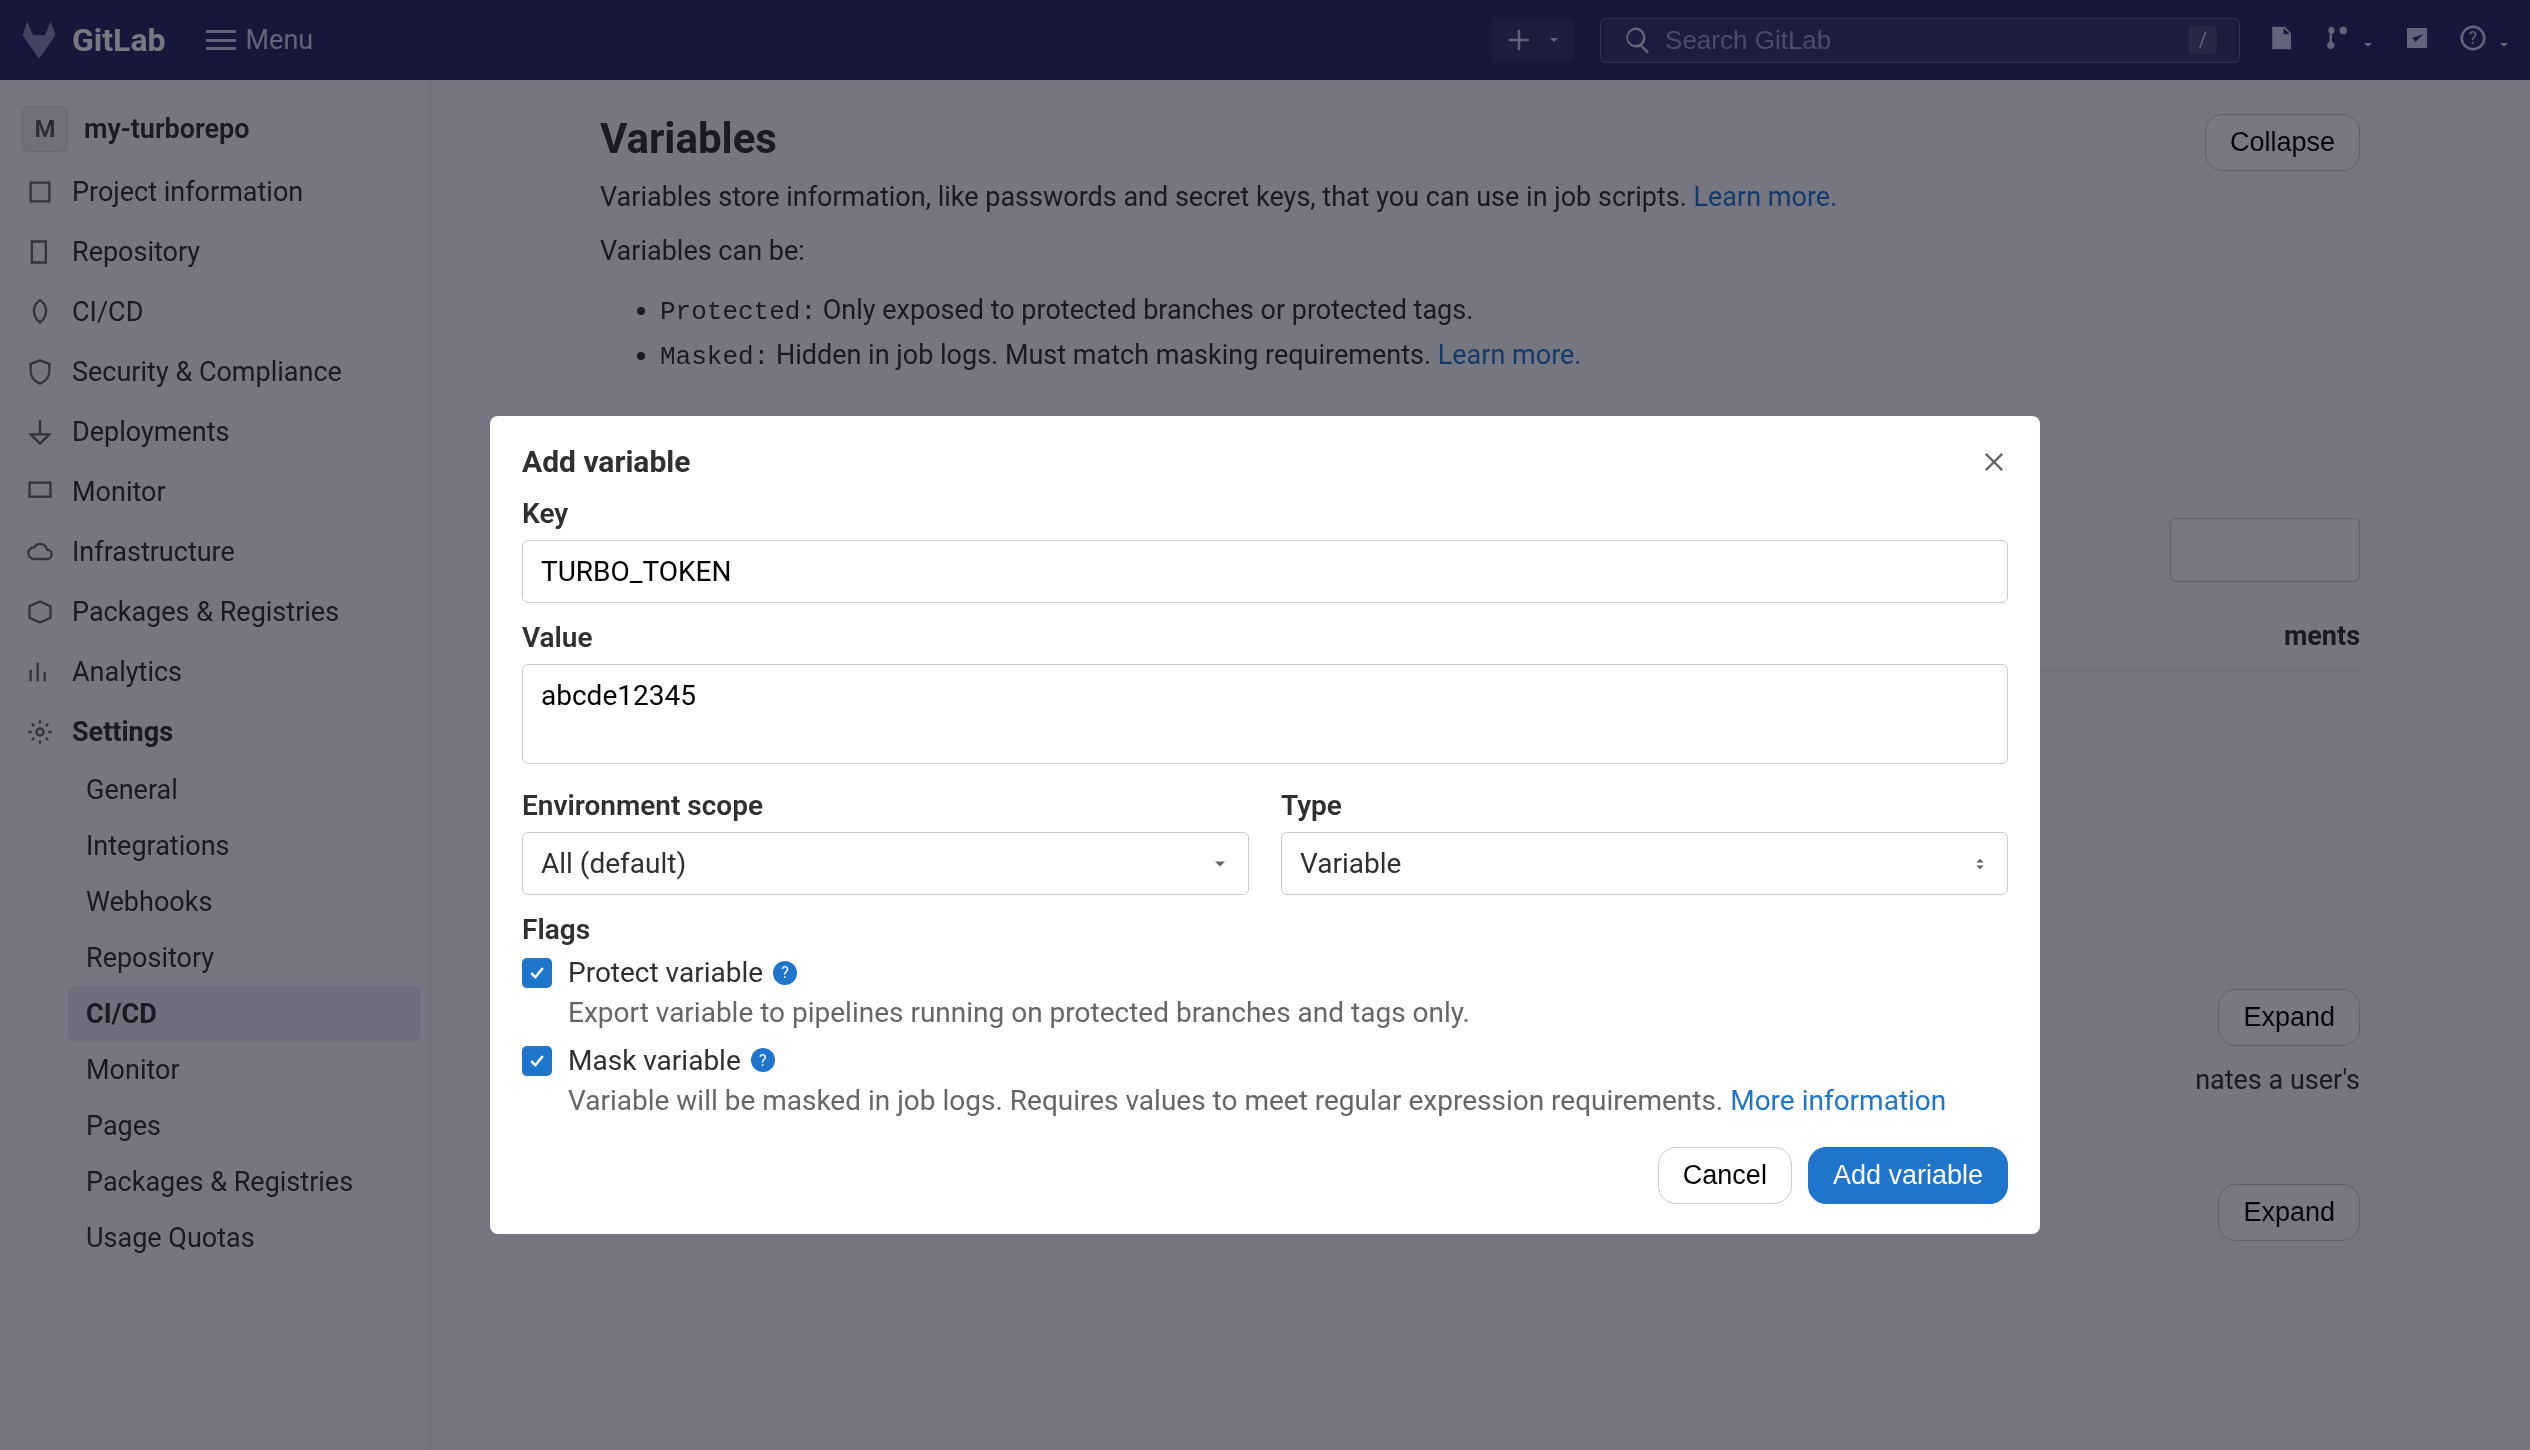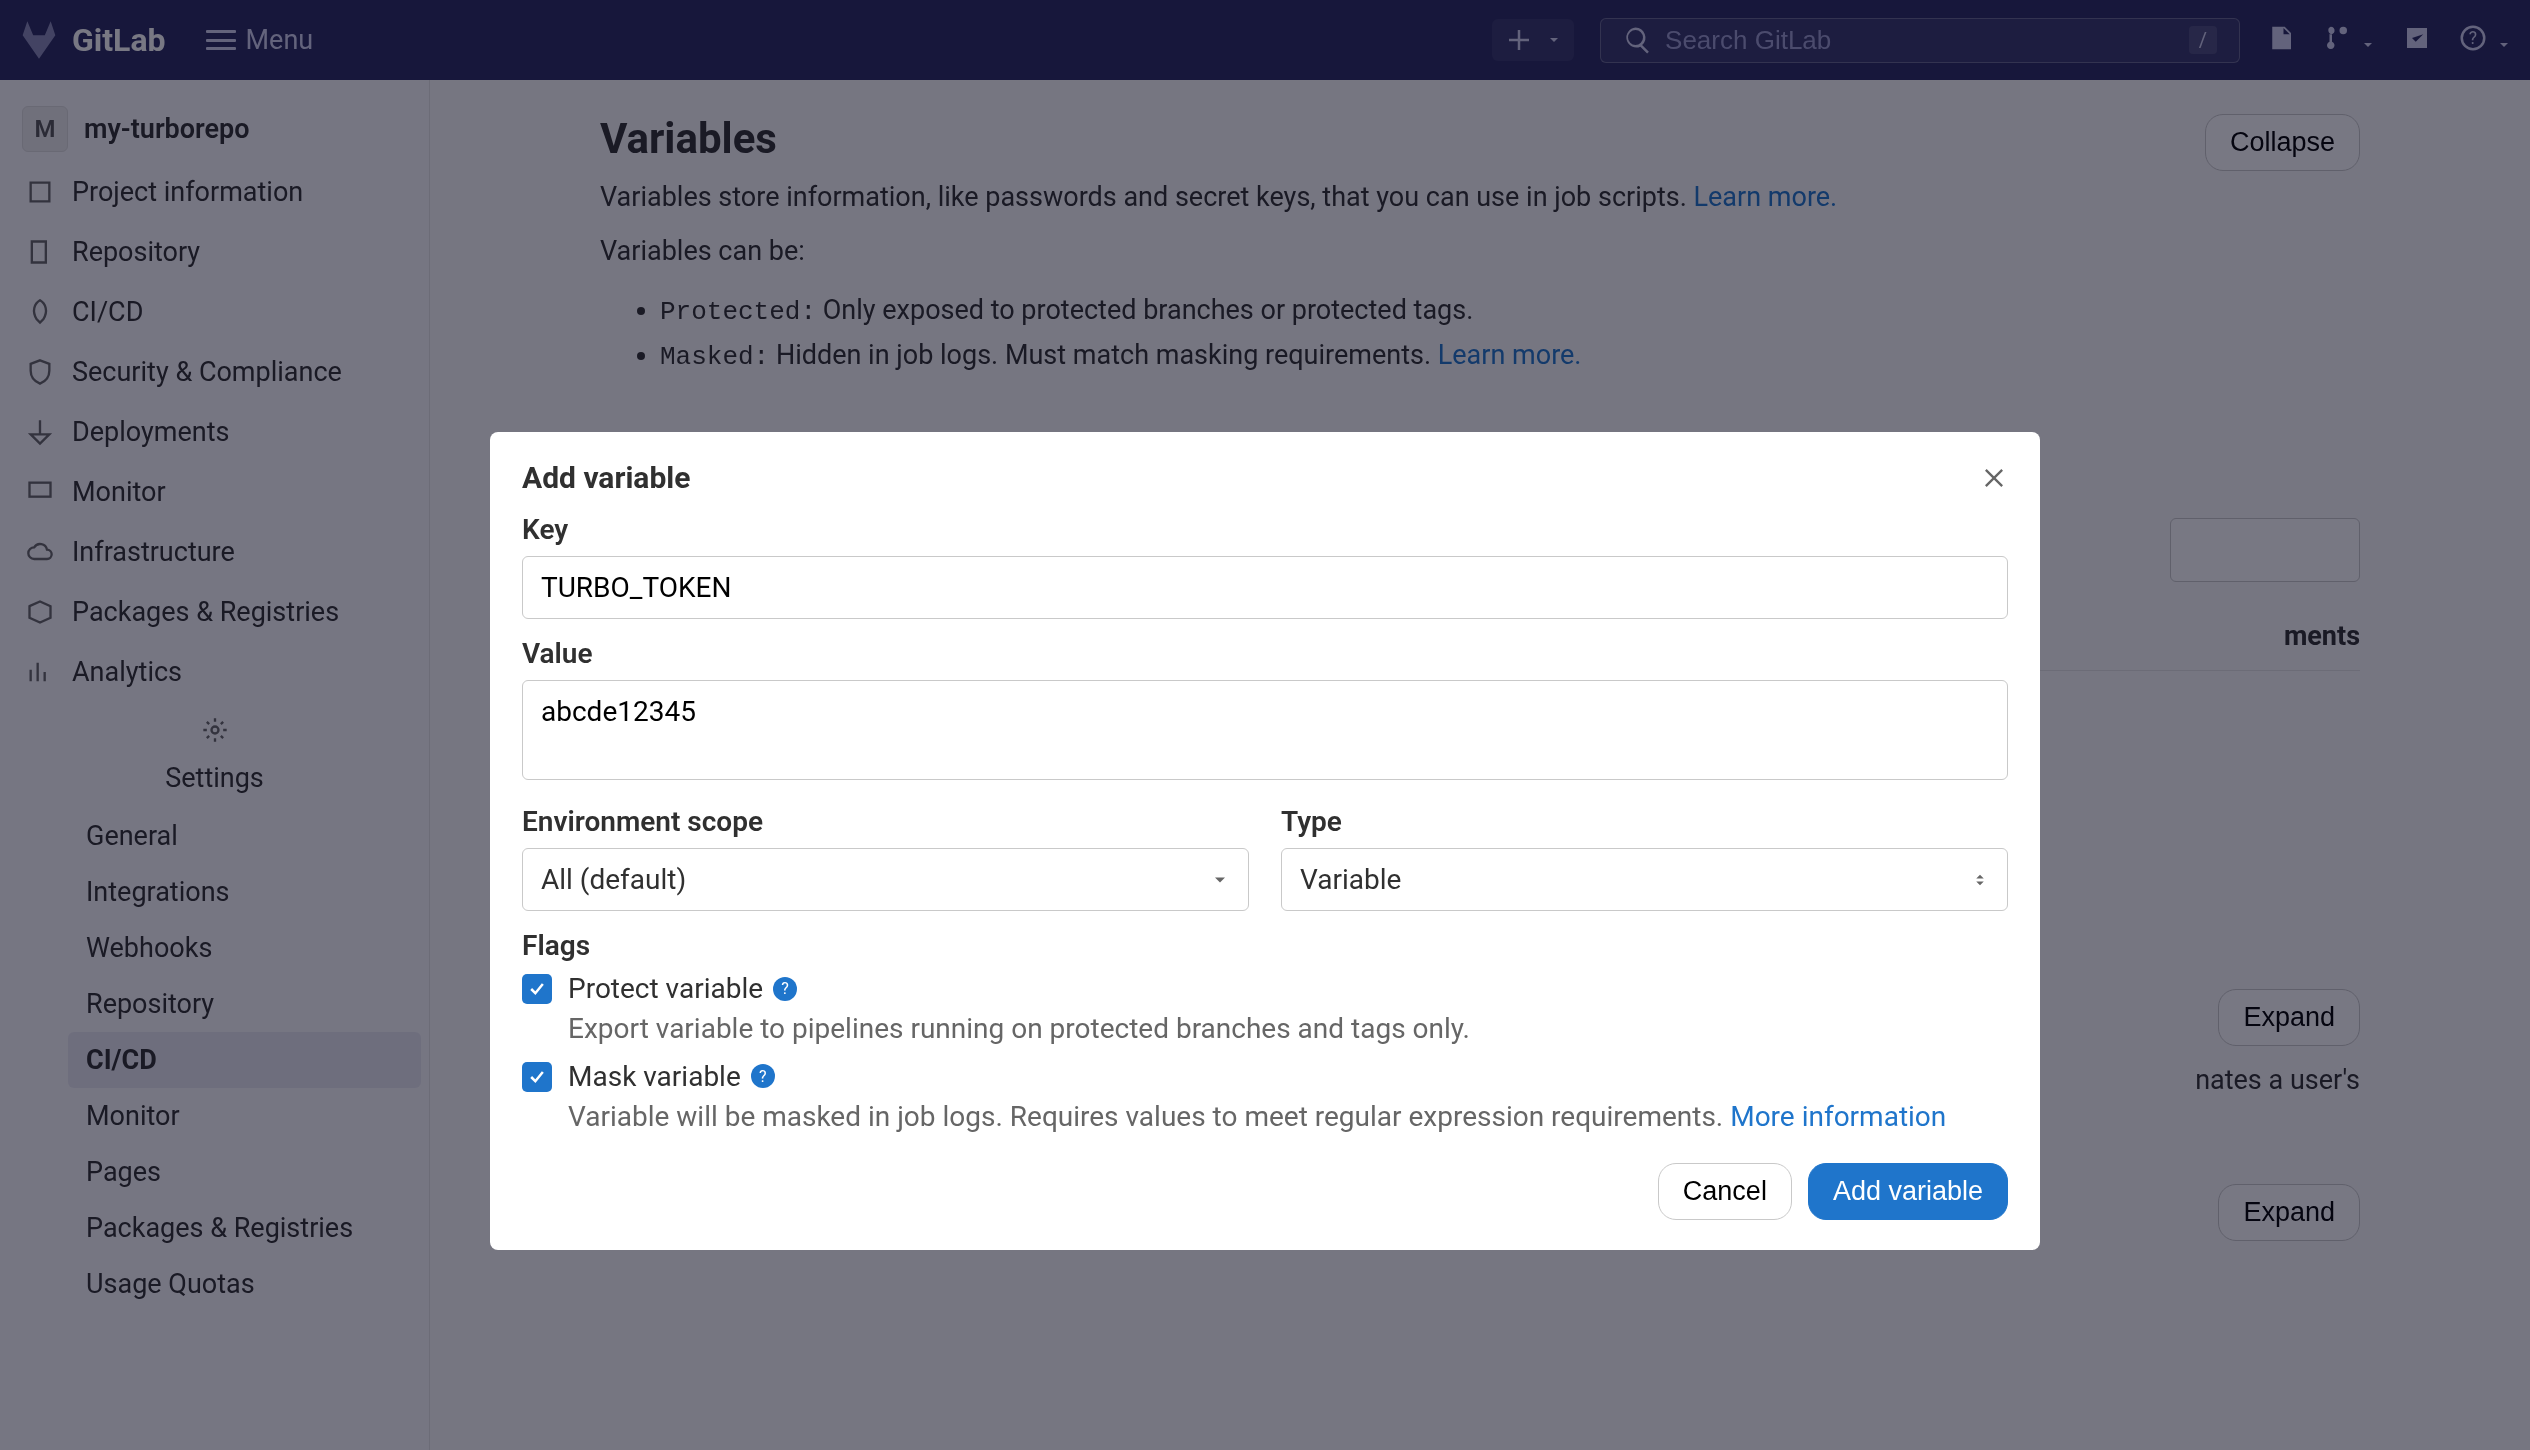--- a/index.html
+++ b/index.html
@@ -46,21 +46,21 @@
   bottom: 0;
   background: #fbfafd;
   border-right: 1px solid #e5e5e5;
   padding: 16px 8px;
   font-size: 27px;
 }
 .project-chip { display: flex; align-items: center; gap: 16px; padding: 10px 14px; font-weight: 600; }
 .avatar-sq { width: 46px; height: 46px; background: #eee; border: 1px solid #ddd; border-radius: 6px; display: flex; align-items: center; justify-content: center; font-size: 24px; color: #555; }
 .side-item { display: flex; align-items: center; gap: 18px; padding: 14px 18px; border-radius: 6px; color: #303030; cursor: pointer; }
 .side-item .side-icon { width: 28px; height: 28px; fill: #666; flex-shrink: 0; }
-.side-item.active { font-weight: 400; flex-direction: column; }
+.side-item.active { font-weight: 700; }
 .sub-list { padding-left: 60px; }
 .sub-item { padding: 12px 18px; border-radius: 6px; cursor: pointer; }
 .sub-item.active { background: #e9e9f2; font-weight: 700; }
 
 
 .main {
   position: absolute;
   top: 80px;
   left: 430px;
   right: 0;
@@ -82,21 +82,21 @@
 .hidden-snippet { font-size: 27px; margin: 60px 0 16px; }
 
 
 .overlay {
   position: absolute;
   inset: 0;
   background: rgba(10, 10, 30, 0.55);
 }
 .modal {
   position: absolute;
-  top: 432px;
+  top: 416px;
   left: 50%;
   transform: translateX(-50%);
   width: 1550px;
   background: #fff;
   border-radius: 8px;
   padding: 28px 32px 30px;
   font-size: 28px;
 }
 .modal-header { display: flex; justify-content: space-between; align-items: center; margin-bottom: 18px; }
 .modal-title { font-size: 30px; font-weight: 700; }

